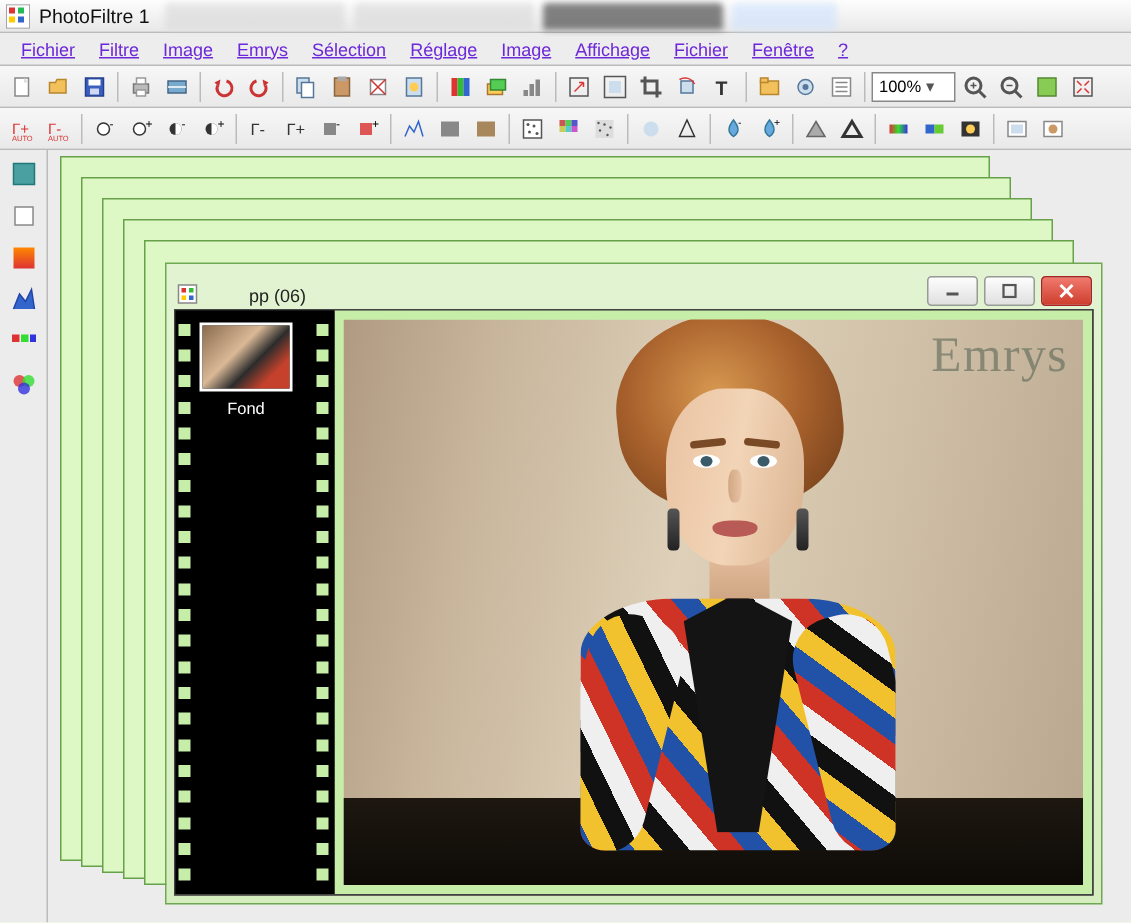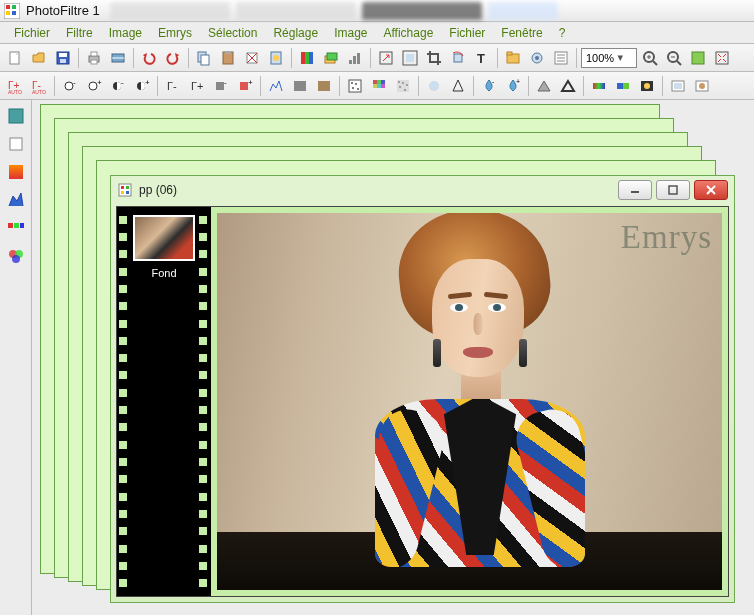--- a/index.html
+++ b/index.html
@@ -7,21 +7,21 @@
   
   .titlebar { height: 22px; background: linear-gradient(#fdfdfd, #e8e8e8); display: flex; align-items: center; padding: 0 4px; border-bottom: 1px solid #bbb; position: relative; }
   .app-icon { width: 16px; height: 16px; margin-right: 6px; display: flex; align-items: center; justify-content: center; }
   .app-title { font-size: 13px; color: #111; }
   .browser-tabs { position: absolute; left: 110px; top: 2px; display: flex; gap: 6px; filter: blur(2px); opacity: 0.6; }
   .btab { height: 18px; width: 120px; background: #d8d8d8; border-radius: 3px 3px 0 0; }
   .btab.dark { background: #333; }
   .btab.blue { background: #cfe3ff; width: 70px; }
   
   .menubar { height: 22px; background: #ededed; display: flex; align-items: center; padding: 0 6px; border-bottom: 1px solid #bbb; }
-  .menubar span { padding: 2px 8px; color: #4d7c0f; cursor: default; }
+  .menubar span { padding: 2px 8px; color: #6d28d9; cursor: default; text-decoration: underline; }
   
   .toolbar { height: 28px; background: linear-gradient(#f7f7f7, #e9e9e9); border-bottom: 1px solid #bbb; display: flex; align-items: center; padding: 2px 4px; gap: 2px; }
   .tool-btn { width: 22px; height: 22px; display: flex; align-items: center; justify-content: center; border: 1px solid transparent; border-radius: 2px; }
   .tool-sep { width: 1px; height: 20px; background: #bbb; margin: 0 2px; }
   .zoom-box { width: 56px; height: 20px; background: #fff; border: 1px solid #888; display: flex; align-items: center; padding: 0 4px; font-size: 11px; }
   .zoom-arr { width: 12px; text-align: center; color: #555; }
   
   .toolbar2 { height: 28px; background: linear-gradient(#f7f7f7, #e9e9e9); border-bottom: 1px solid #bbb; display: flex; align-items: center; padding: 2px 4px; gap: 2px; }
   
   .stage { position: relative; height: 515px; background: #fff; display: flex; }
@@ -31,29 +31,29 @@
   .canvas-area { flex: 1; background: #ececec; position: relative; overflow: hidden; }
   
   .stacked { position: absolute; background: #ddf7c5; border: 1px solid #67a24a; }
   .st1 { left: 8px; top: 4px; width: 620px; height: 470px; }
   .st2 { left: 22px; top: 18px; width: 620px; height: 460px; }
   .st3 { left: 36px; top: 32px; width: 620px; height: 450px; }
   .st4 { left: 50px; top: 46px; width: 620px; height: 440px; }
   .st5 { left: 64px; top: 60px; width: 620px; height: 430px; }
   
   .active-win { position: absolute; left: 78px; top: 75px; width: 625px; height: 428px; background: linear-gradient(#e2f3d2,#d6edc0); border: 1px solid #6fa853; }
-  .aw-titlebar { height: 28px; display: flex; align-items: center; padding: 0 6px; }
+  .aw-titlebar { height: 28px; display: flex; align-items: flex-end; padding: 0 6px; gap: 27px; }
   .aw-icon { width: 16px; height: 16px; margin-right: 6px; }
   .aw-title { color: #222; font-size: 12px; flex: 1; }
   .aw-btns { display: flex; gap: 4px; }
   .aw-btn { width: 34px; height: 20px; border: 1px solid #999; border-radius: 3px; display: flex; align-items: center; justify-content: center; background: linear-gradient(#fdfdfd,#e0e0e0); }
   .aw-close { background: linear-gradient(#f07a6e,#ce3e2e); border-color: #a22; color: #fff; font-weight: bold; }
   
   .aw-body { position: absolute; left: 5px; top: 30px; right: 5px; bottom: 5px; background: #1a1a1a; display: flex; border: 1px solid #444; }
-  .film-strip { width: 94px; background: #000; position: relative; }
+  .film-strip { width: 106px; background: #000; position: relative; }
   .film-holes { position: absolute; top: 0; bottom: 0; width: 10px; display: flex; flex-direction: column; justify-content: space-around; padding: 4px 0; }
   .film-holes.left { left: 2px; }
   .film-holes.right { right: 2px; }
   .hole { width: 8px; height: 8px; background: #c6eea9; }
   .thumb { position: absolute; left: 16px; top: 8px; width: 62px; height: 46px; background: #3a3028; border: 2px solid #fff; display: flex; align-items: center; justify-content: center; }
   .thumb-img { width: 100%; height: 100%; background: linear-gradient(135deg,#8a6b4e 0%,#d9b896 40%,#2c2c2c 60%,#c5412b 80%); }
   .thumb-label { position: absolute; left: 0; top: 60px; width: 94px; text-align: center; color: #fff; font-size: 11px; }
   
   .main-img-wrap { flex: 1; background: #c6eea9; padding: 6px; }
   .main-img { width: 100%; height: 100%; position: relative; overflow: hidden; }

